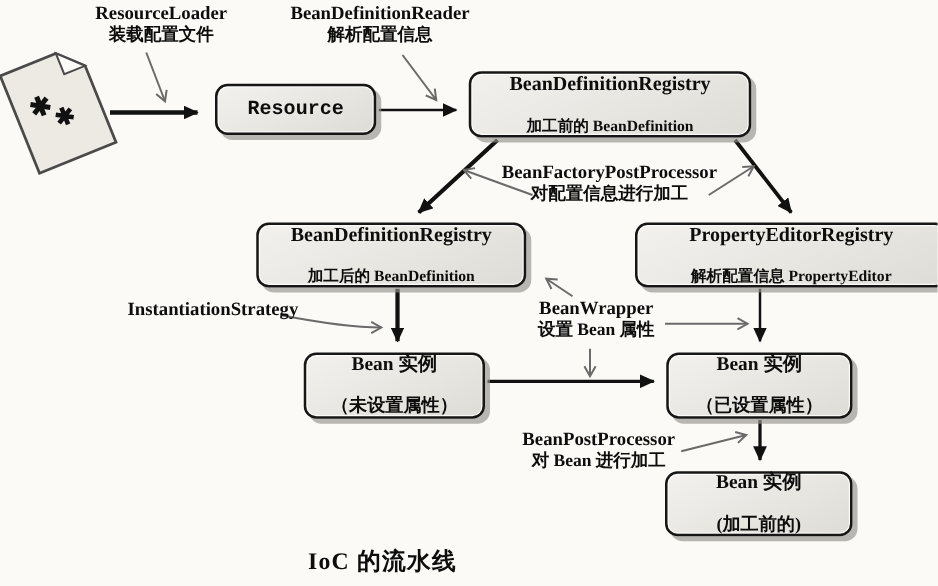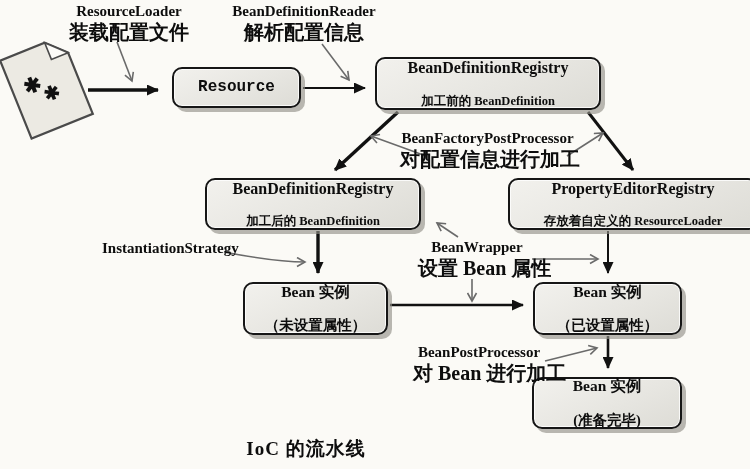--- a/index.html
+++ b/index.html
@@ -17,21 +17,21 @@
     box-shadow:4px 4px 0 rgba(148,146,139,.65), inset 0 0 0 1px rgba(255,255,255,.8);
     display:flex; flex-direction:column; align-items:center; justify-content:center;
     text-align:center; line-height:1.2;
   }
   .node .t { font-weight:bold; font-size:16px; }
   .node .s { font-weight:bold; font-size:12.5px; margin-top:16px; }
   .node.bean .t { font-size:15.5px;text-align:center; }
   .node.bean .s { font-size:14.5px; }
   .ann { position:absolute; font-weight:bold; line-height:1.18; white-space:nowrap; }
   .ann .l1 { font-size:15px; }
-  .ann .l2 { font-size:20px; }
+  .ann .l2 { font-size:14px; }
   .center { text-align:center; }
   .caption {
     position:absolute; left:0; top:436px; width:612px;
     text-align:center; font-size:19px; font-weight:bold; letter-spacing:1px;
   }
 </style>
 </head>
 <body>
 
 <svg class="layer" viewBox="0 0 750 469">
@@ -84,36 +84,36 @@
   <div class="s">加工前的 BeanDefinition</div>
 </div>
 
 <div class="node" style="left:205px; top:178px; width:216px; height:52px;">
   <div class="t">BeanDefinitionRegistry</div>
   <div class="s">加工后的 BeanDefinition</div>
 </div>
 
 <div class="node" style="left:508px; top:178px; width:250px; height:52px;">
   <div class="t">PropertyEditorRegistry</div>
-  <div class="s">存放着自定义的 ResourceLoader</div>
+  <div class="s">解析配置信息 PropertyEditor</div>
 </div>
 
 <div class="node bean" style="left:243px; top:282px; width:145px; height:53px;">
   <div class="t">Bean 实例</div>
   <div class="s">（未设置属性）</div>
 </div>
 
 <div class="node bean" style="left:533px; top:282px; width:149px; height:53px;">
   <div class="t">Bean 实例</div>
   <div class="s">（已设置属性）</div>
 </div>
 
 <div class="node bean" style="left:532px; top:377px; width:150px; height:52px;">
   <div class="t">Bean 实例</div>
-  <div class="s">(准备完毕)</div>
+  <div class="s">(加工前的)</div>
 </div>
 
 <div class="ann center" style="left:56px; top:3px; width:146px;">
   <div class="l1">ResourceLoader</div>
   <div class="l2">装载配置文件</div>
 </div>
 
 <div class="ann center" style="left:225px; top:3px; width:158px;">
   <div class="l1">BeanDefinitionReader</div>
   <div class="l2">解析配置信息</div>

